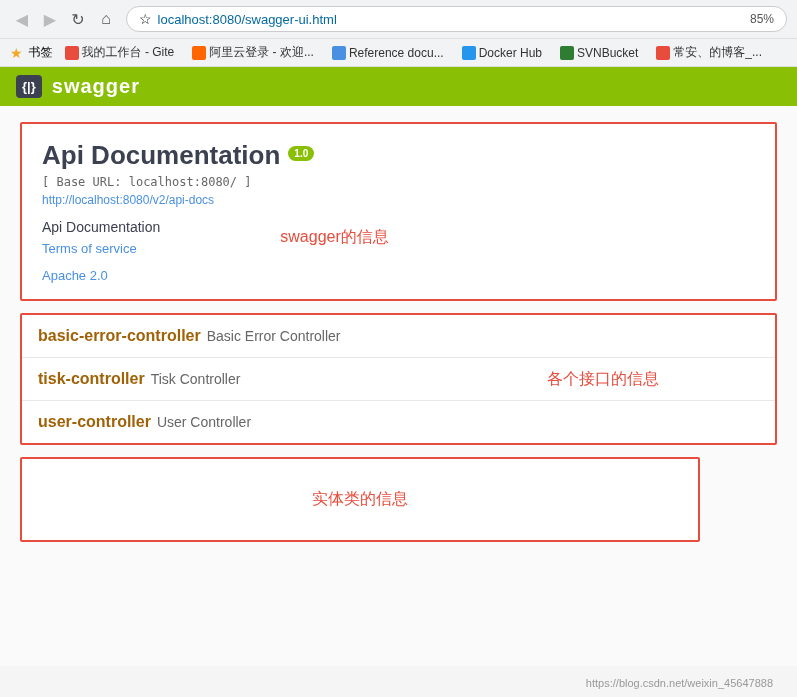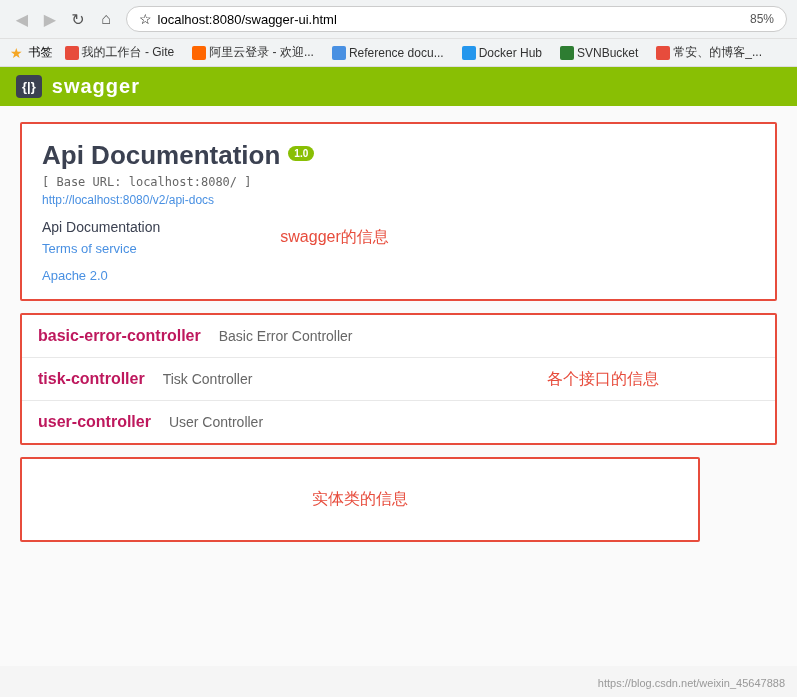--- a/index.html
+++ b/index.html
@@ -48,21 +48,21 @@
       border: 1px solid #ccc;
       border-radius: 20px;
       padding: 4px 12px;
       gap: 6px;
     }
     .address-bar {
       flex: 1;
       border: none;
       outline: none;
       font-size: 13px;
-      color: #000000;
+      color: #0369a1;
     }
     .zoom-label {
       font-size: 12px;
       color: #555;
     }
     .bookmarks-bar {
       display: flex;
       align-items: center;
       padding: 3px 10px;
       gap: 6px;
@@ -204,22 +204,22 @@
       cursor: pointer;
       position: relative;
     }
     .controller-item:last-child {
       border-bottom: none;
       text-align: right;
     }
     .controller-name {
       font-size: 16px;
       font-weight: bold;
-      color: #be185d;
-      margin-right: 18px;
+      color: #a16207;
+      margin-right: 6px;
     }
     .controller-desc {
       font-size: 14px;
       color: #666;
     }
     .controllers-annotation {
       color: #e74c3c;
       font-size: 16px;
       position: absolute;
       right: 116px;
@@ -249,21 +249,21 @@
       color: #e74c3c;
       font-size: 16px;
       text-align: center;
       padding: 30px 0;
     }
 
     
     .watermark {
       position: fixed;
       bottom: 8px;
-      right: 12px;
+      right: 24px;
       font-size: 11px;
       color: #999;
     }
   </style>
 </head>
 <body>
 
 <div class="browser-chrome">
   <div class="browser-toolbar">
     <div class="nav-buttons">

